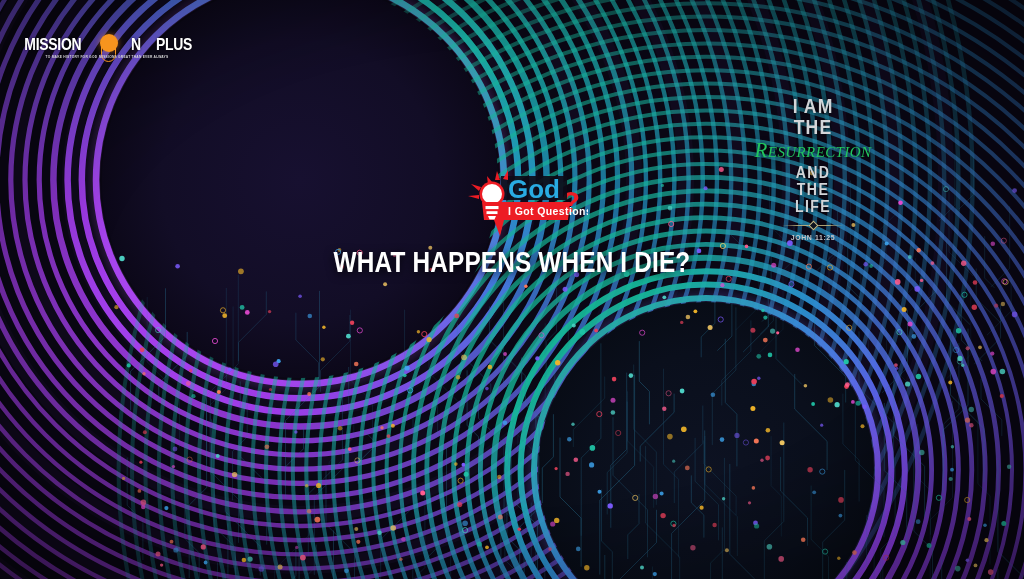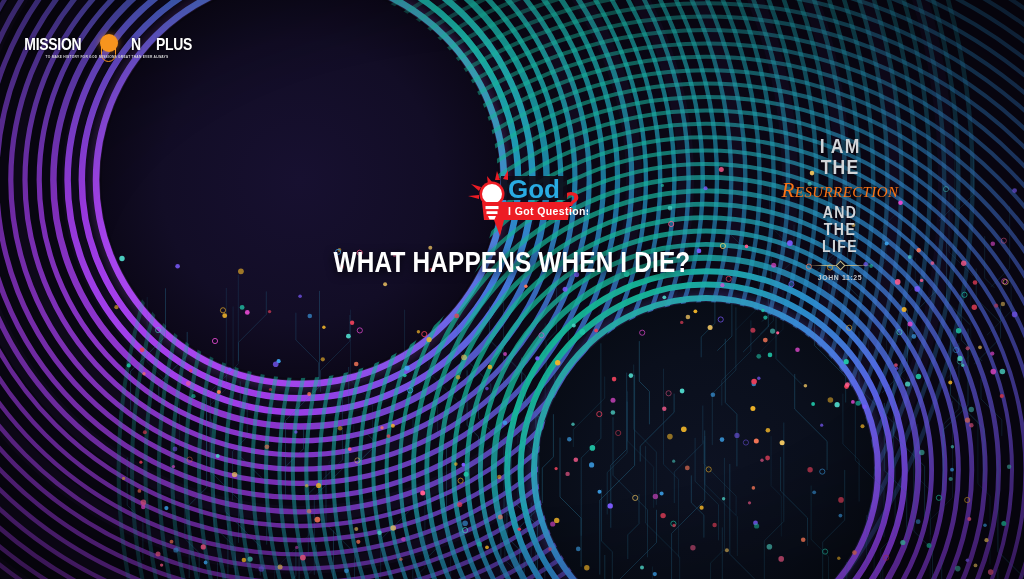--- a/index.html
+++ b/index.html
@@ -115,46 +115,45 @@
     letter-spacing:.2px;
     color:#ffffff;
     transform:scaleX(.84);
     text-shadow:0 2px 10px rgba(0,0,0,.85);
     white-space:nowrap;
   }
 
   
   .scripture{
     position:absolute;
-    left:753px;
+    left:726px;
     top:96px;
     width:174px;
     z-index:30;
     text-align:center;
     color:#d5d7da;
-    margin-top:40px;
   }
   .sc-line{
     font-family:"Liberation Sans", sans-serif;
     font-weight:700;
     font-size:20px;
     letter-spacing:1.2px;
     line-height:1.06;
     transform:scaleX(.88);
     color:#d2d5d8;
     text-shadow:0 1px 6px rgba(0,0,0,.8);
   }
   .sc-line.small{font-size:16px;letter-spacing:1.6px;}
   .sc-word{
     font-family:"Liberation Serif", serif;
     font-style:italic;
     font-size:21px;
     letter-spacing:.4px;
     line-height:1.12;
-    color:#f97316;
+    color:#22c55e;
     font-variant:small-caps;
     text-shadow:0 1px 7px rgba(0,0,0,.8);
     margin:1px 0 2px;
   }
   .sc-orn{
     margin:5px auto 3px;
     width:62px;
     height:9px;
     position:relative;
   }

